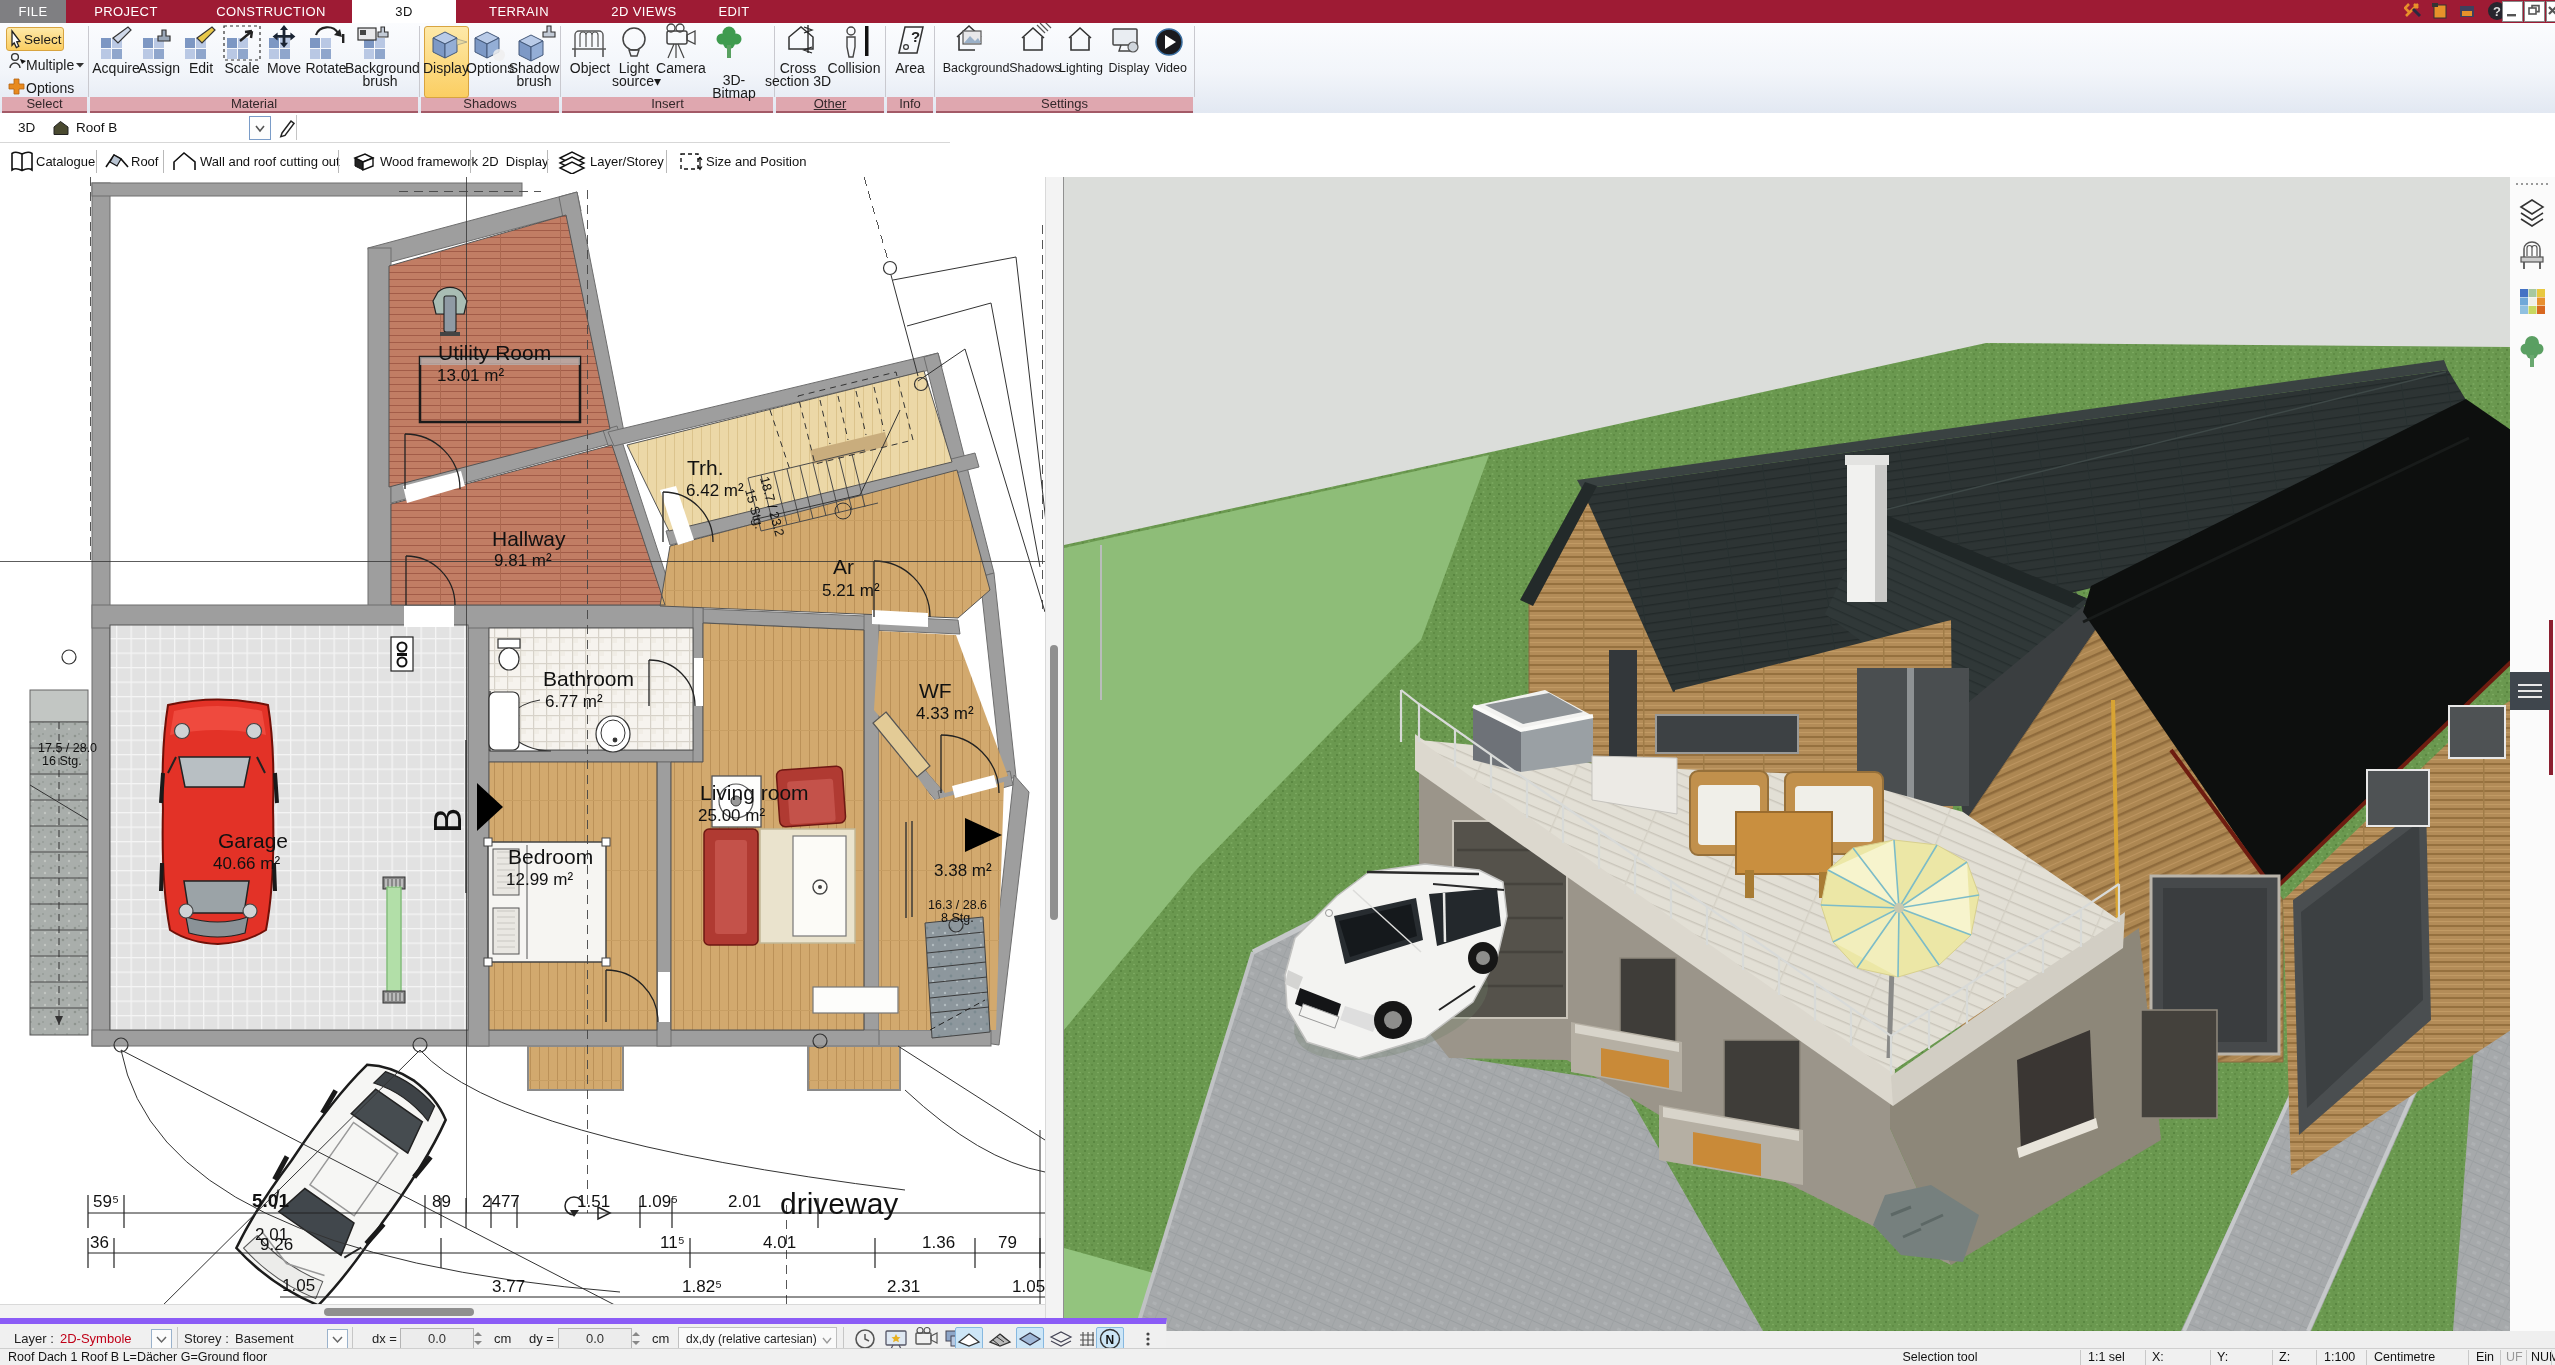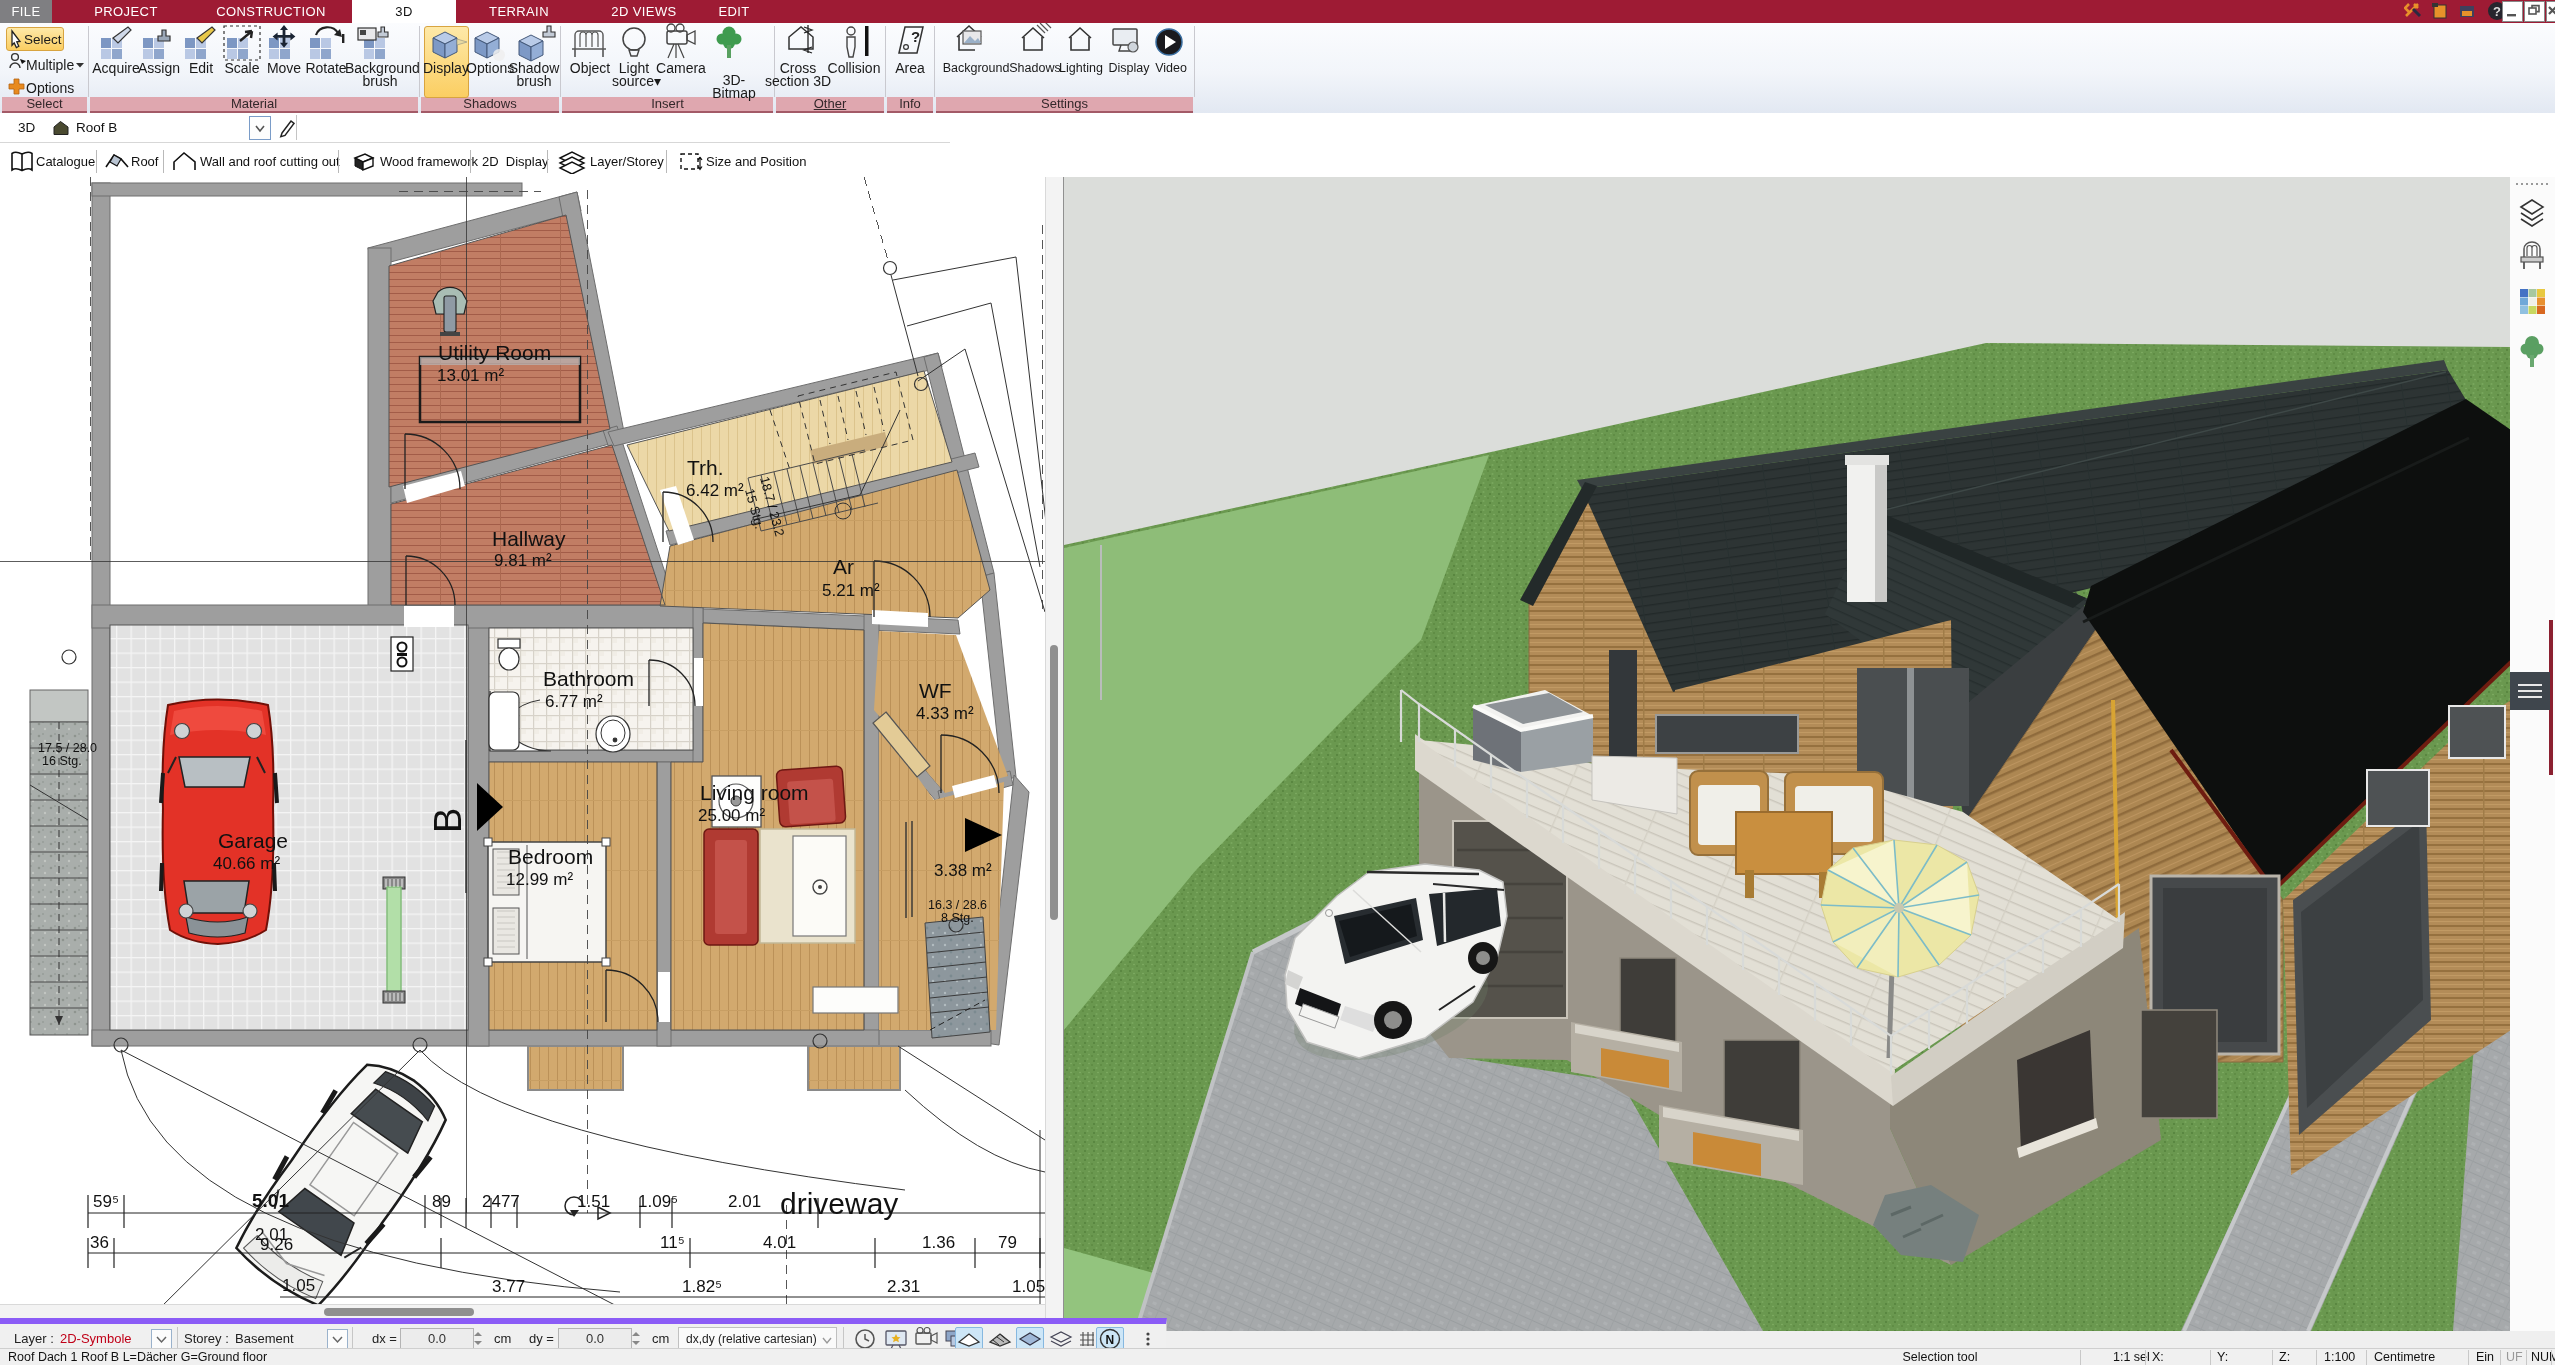--- a/index.html
+++ b/index.html
@@ -34,21 +34,21 @@
   .ibtn{position:absolute;top:3px;width:26px;height:24px;}
   .ibtn.hl{background:#cde6f7;border:1px solid #86b8e0;border-radius:2px;}
   #statusbar{left:0;top:1348px;width:2555px;height:17px;background:#f0f0f0;border-top:1px solid #cfcfcf;}
   .sb{position:absolute;top:0;height:17px;line-height:16px;font-size:12.5px;color:#111;}
   .sbsep{position:absolute;top:1px;height:15px;width:1px;background:#c8c8c8;}
 </style>
 </head>
 <body>
 
 <div id="menubar" class="abs">
-  <div class="mtab" style="left:0;width:52px;background:#7f7f82;text-align:center;">FILE</div>
+  <div class="mtab" style="left:0;width:66px;background:#7f7f82;text-align:center;">FILE</div>
   <div class="mtab" style="left:62px;width:128px;">PROJECT</div>
   <div class="mtab" style="left:190px;width:162px;">CONSTRUCTION</div>
   <div class="mtab" style="left:352px;width:104px;background:#ffffff;color:#111;">3D</div>
   <div class="mtab" style="left:456px;width:126px;">TERRAIN</div>
   <div class="mtab" style="left:582px;width:124px;">2D VIEWS</div>
   <div class="mtab" style="left:706px;width:56px;">EDIT</div>
   <div id="winbtns">
     <svg class="abs" style="left:2404px;top:2px;" width="110" height="19">
       <path d="M2,14 L14,2 m-9,0 l-4,4 4,4 m5,-8 l4,4" stroke="#e8912a" stroke-width="2.6" fill="none"></path>
       <path d="M9,7 L16,14" stroke="#2a2a40" stroke-width="3" fill="none"></path>
@@ -1000,21 +1000,21 @@
     <circle cx="193" cy="8" r="1.6" fill="#444"></circle>
       <circle cx="193" cy="13" r="1.6" fill="#444"></circle>
       <circle cx="193" cy="18" r="1.6" fill="#444"></circle>
   </svg>
 </div>
 <div class="abs" style="left:1166px;top:1331px;width:1389px;height:17px;background:#efefef;"></div>
 <div id="statusbar" class="abs">
   <div class="sb" style="left:8px;">Roof Dach 1 Roof B L=Dächer G=Ground floor</div>
   <div class="sb" style="left:1840px;width:200px;text-align:center;">Selection tool</div>
   <div class="sbsep" style="left:2080px;"></div>
-  <div class="sb" style="left:2088px;margin-left:25px;">1:1 sel</div>
+  <div class="sb" style="left:2088px;">1:1 sel</div>
   <div class="sbsep" style="left:2145px;"></div>
   <div class="sb" style="left:2152px;">X:</div>
   <div class="sbsep" style="left:2210px;"></div>
   <div class="sb" style="left:2217px;">Y:</div>
   <div class="sbsep" style="left:2272px;"></div>
   <div class="sb" style="left:2279px;">Z:</div>
   <div class="sbsep" style="left:2316px;"></div>
   <div class="sb" style="left:2324px;">1:100</div>
   <div class="sbsep" style="left:2366px;"></div>
   <div class="sb" style="left:2374px;">Centimetre</div>

